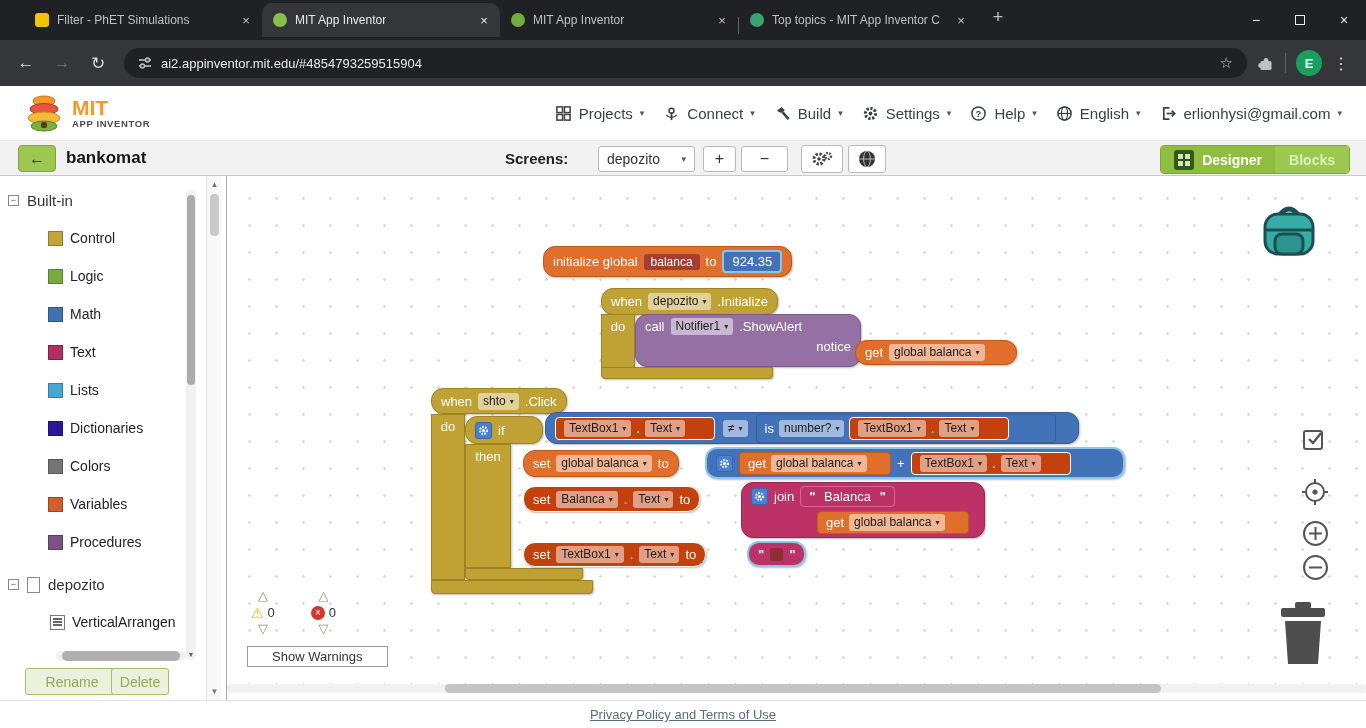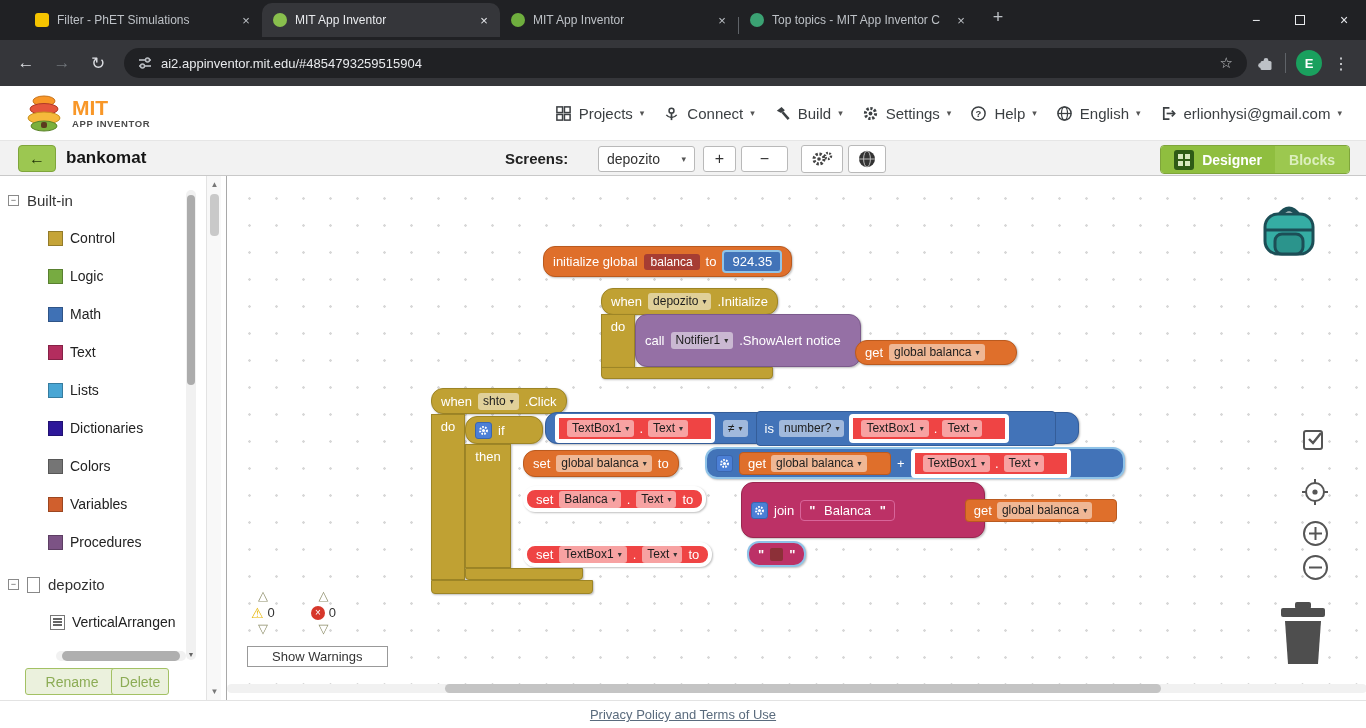--- a/index.html
+++ b/index.html
@@ -80,25 +80,25 @@
   .blk{position:absolute;display:flex;align-items:center;gap:6px;padding:3px 9px;border-radius:12px;white-space:nowrap;box-shadow:1px 1px 2px rgba(0,0,0,.25)}
   .iblk{display:inline-flex;align-items:center;gap:5px;padding:2px 8px;border-radius:4px;white-space:nowrap}
   .blbl{color:#fff;font-size:13px}
   .fld{background:rgba(255,255,255,.5);color:#1d1d1d;border-radius:3px;padding:1px 5px;font-size:12px;display:inline-flex;align-items:center;line-height:15px}
   .fld::after{content:"▾";font-size:8px;margin-left:4px;color:#333}
   .fld-name{background:#A63D33;color:#fff;border-radius:3px;padding:1px 7px;font-size:12px}
   .c-event{background:#C0A133;border:1px solid #9D8526}
   .c-var{background:#DF6F2B;border:1px solid #BA5A1F}
   .c-call{background:#9570A5;border:1px solid #7B5A8B}
   .c-math{background:#4273B8;border:1px solid #345D99}
-  .c-comp{background:#ef4444;border:4px solid #ffffff}
+  .c-comp{background:#c2410c;border:1px solid #ffffff}
   .c-text{background:#BC3166;border:1px solid #992750}
   .strip{position:absolute;color:#fff;font-size:13px;text-align:center;padding-top:4px;box-shadow:1px 1px 2px rgba(0,0,0,.25)}
   .bar{position:absolute;border-radius:0 0 4px 4px;box-shadow:1px 1px 2px rgba(0,0,0,.25)}
-  .col{flex-direction:row;align-items:stretch;gap:4px}
+  .col{flex-direction:column;align-items:stretch;gap:4px}
   .brow{display:flex;align-items:center;gap:6px}
   .brow.right{justify-content:flex-end}
   .mut{width:17px;height:17px;background:#4B7FD6;border:1px solid #3A66AE;border-radius:3px;display:inline-flex;align-items:center;justify-content:center;flex:none}
   .numsel{border:2px solid #8FC3E8}
   .strval{white-space:pre;color:#fff;font-size:13px}
   .qt{color:#fff;font-size:13px;font-weight:bold}
   .minifld{width:13px;height:13px;background:#8C3038;border-radius:2px;display:inline-block}
 
   
   .wcluster{position:absolute;display:flex;gap:36px}

